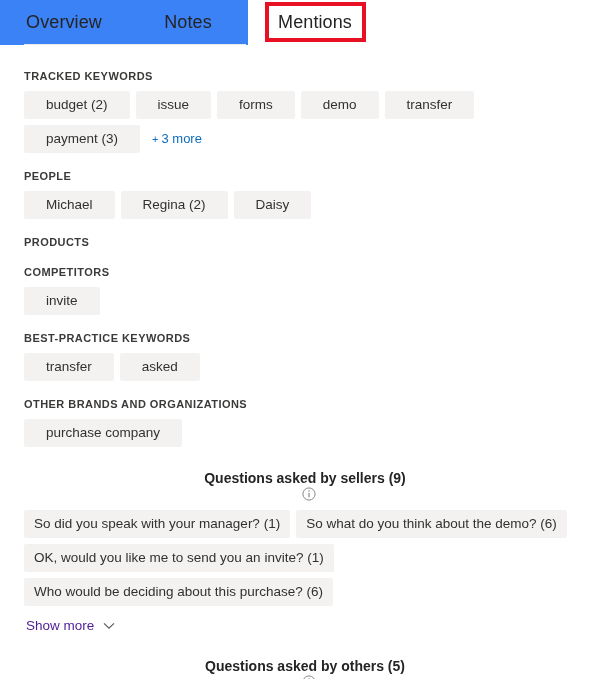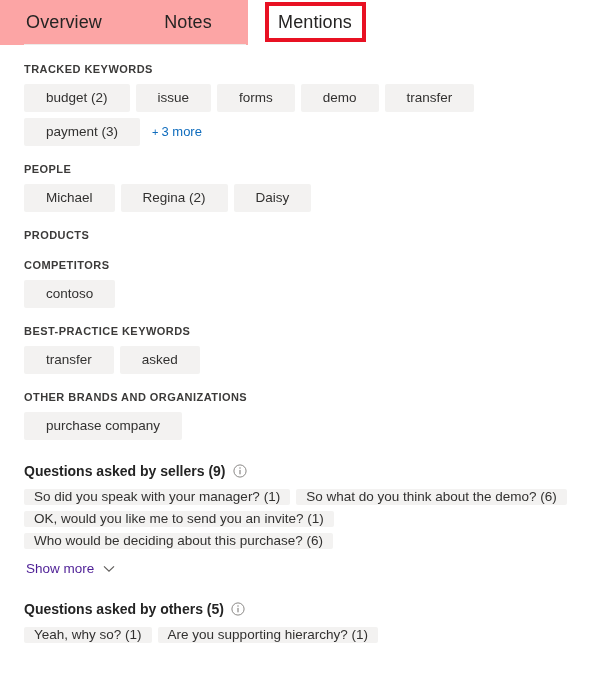--- a/index.html
+++ b/index.html
@@ -29,21 +29,21 @@
     top: 0;
     height: 45px;
     display: flex;
     align-items: center;
     justify-content: center;
     font-size: 18px;
     color: #252423;
     font-weight: 400;
     letter-spacing: 0.1px;
     cursor: pointer;
-    background: #fca5a5;
+    background: #3b82f6;
     white-space: nowrap;
   }
   .tab.tab-overview { left: 0px;   width: 128px; }
   .tab.tab-notes    { left: 128px; width: 120px; }
   .tab.tab-mentions {
     left: 271px; width: 88px;
     background: #ffffff;
   }
   
   .tab-underline {
@@ -75,21 +75,21 @@
   .section { margin: 0; }
   .section-header {
     font-size: 11px;
     font-weight: 700;
     letter-spacing: 0.45px;
     color: #3b3a39;
     text-transform: uppercase;
     margin: 16px 0 8px 0;
     line-height: 14px;
   }
-  .section:first-child .section-header { margin-top: 17px; }
+  .section:first-child .section-header { margin-top: 24px; }
 
   .chip-row {
     display: flex;
     flex-wrap: wrap;
     align-items: center;
     gap: 6px 6px;
   }
   .chip {
     display: inline-flex;
     align-items: center;
@@ -120,38 +120,39 @@
   
   .qsection { margin-top: 22px; }
   .qheader {
     display: flex;
     align-items: center;
     font-size: 14px;
     font-weight: 700;
     color: #242424;
     line-height: 18px;
     margin-bottom: 9px;
+    flex-direction: column;
   }
   .info-icon {
     display: inline-flex;
     align-items: center;
     justify-content: center;
     width: 14px; height: 14px;
     margin-left: 7px;
     cursor: pointer;
   }
   .info-icon svg { display: block; }
   .qchip {
     display: inline-flex;
     align-items: center;
     background: #f3f2f1;
     color: #323130;
     font-size: 13.5px;
     line-height: 16px;
-    padding: 0 10px;
+    padding: 6px 10px;
     border-radius: 2px;
     white-space: nowrap;
     cursor: pointer;
   }
   .show-more {
     display: inline-flex;
     align-items: center;
     font-size: 13.5px;
     color: #4c1d95;
     margin-top: 10px;
@@ -210,21 +211,21 @@
       </div>
     </div>
 
     <div class="section">
       <div class="section-header">PRODUCTS</div>
     </div>
 
     <div class="section">
       <div class="section-header">COMPETITORS</div>
       <div class="chip-row">
-        <span class="chip">contoso</span>
+        <span class="chip">invite</span>
       </div>
     </div>
 
     <div class="section">
       <div class="section-header">BEST-PRACTICE KEYWORDS</div>
       <div class="chip-row">
         <span class="chip">transfer</span>
         <span class="chip">asked</span>
       </div>
     </div>

